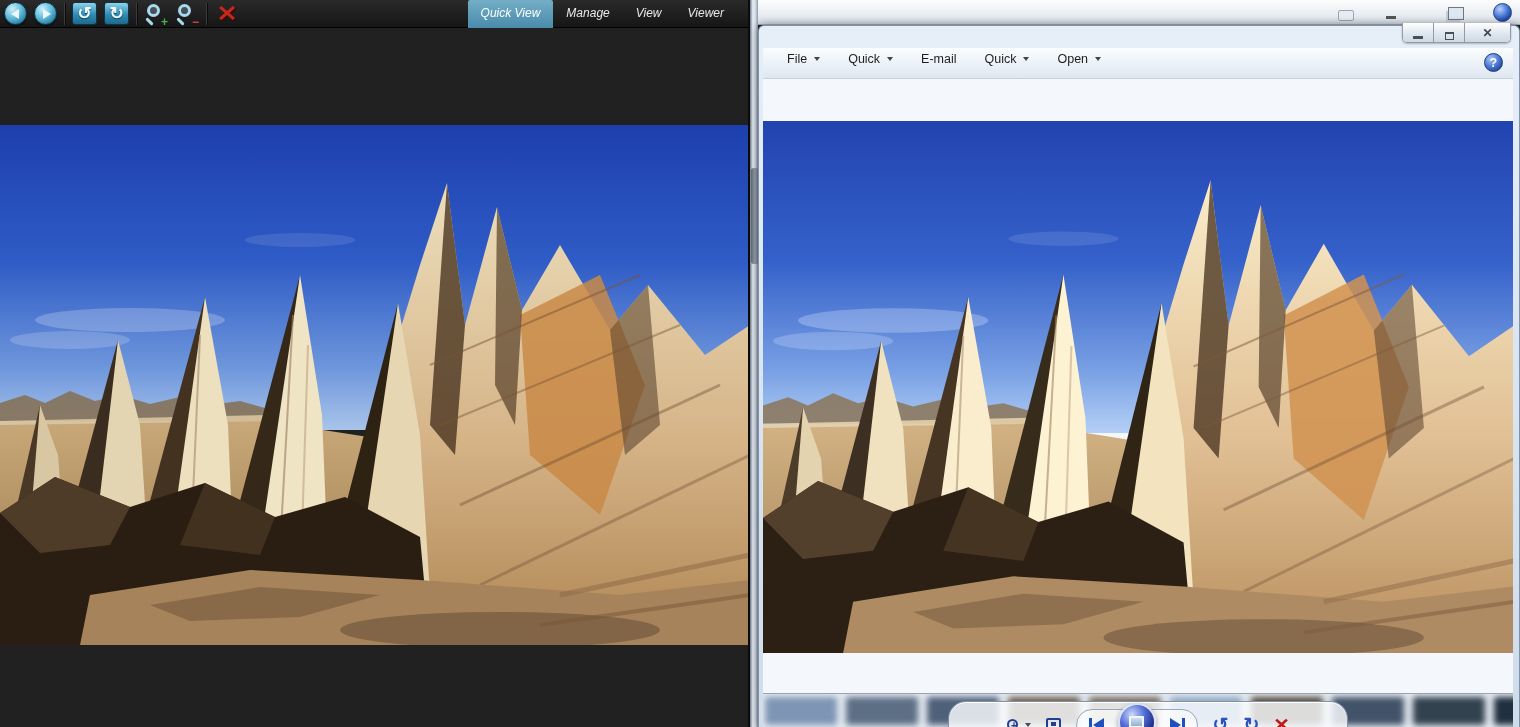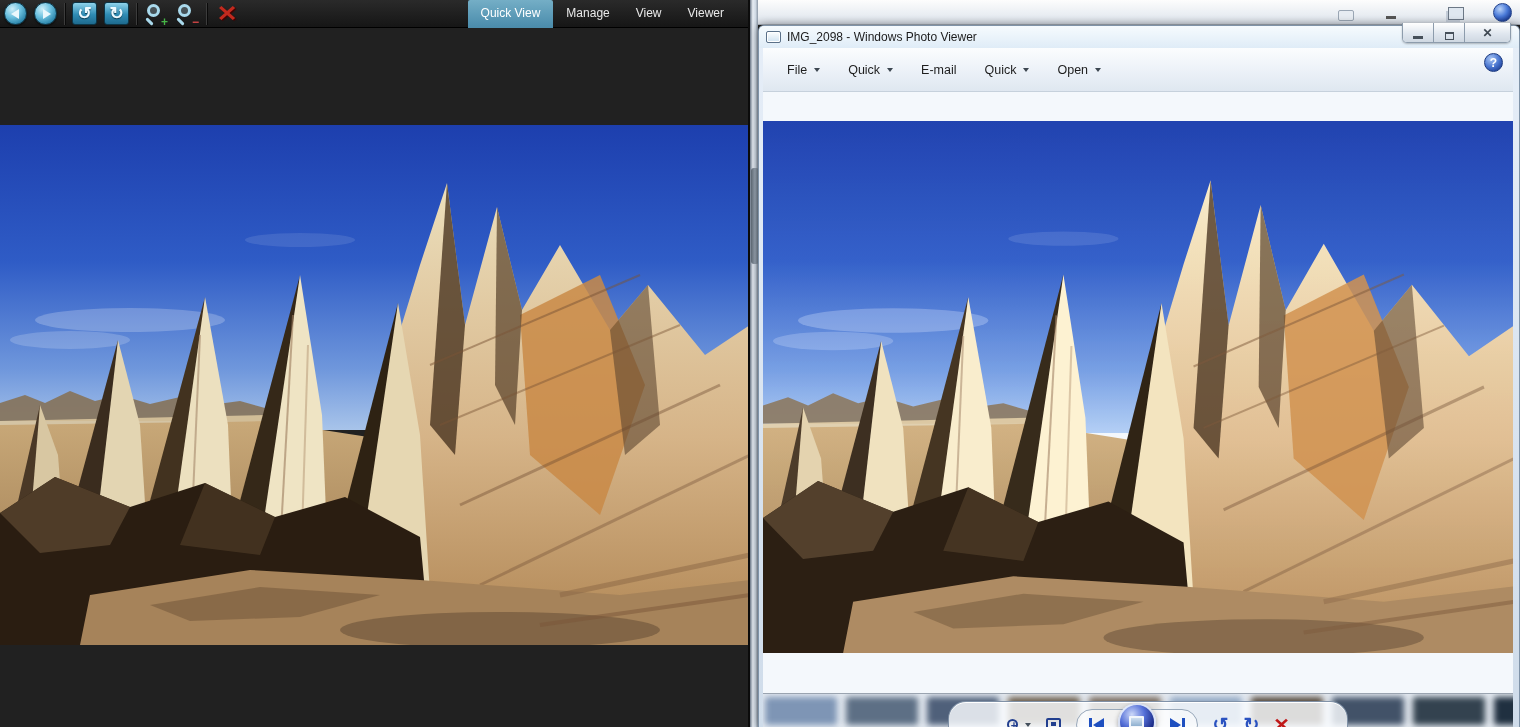--- a/index.html
+++ b/index.html
@@ -26,21 +26,21 @@
   .zoom-btn { width:24px; height:24px; position:relative; cursor:pointer; background:transparent; border:none; }
   .lens { position:absolute; left:3px; top:2px; width:13px; height:13px; border:3px solid #a9d9ec;
     border-radius:50%; background:rgba(180,225,242,.25); }
   .handle { position:absolute; left:1px; bottom:3px; width:9px; height:3px; background:#a9d9ec;
     transform:rotate(45deg); border-radius:2px; }
   .zbadge { position:absolute; right:0; bottom:-2px; font-size:12px; font-weight:bold; line-height:12px; }
   .zbadge.plus { color:#46b446; }
   .zbadge.minus { color:#d84848; }
   .acd-close { background:transparent; border:none; cursor:pointer; color:#c22a1e; font-size:22px;
     font-weight:900; line-height:22px; padding:0 4px; transform:scaleX(1.15); text-shadow:1px 1px 1px #400; }
-  .acd-tabs { position:absolute; right:13px; top:0; height:45px; display:flex; align-items:stretch; }
+  .acd-tabs { position:absolute; right:13px; top:0; height:45px; display:flex; align-items:stretch;font-style:italic; }
   .acd-tab { padding:0 13px; line-height:27px; color:#e9e9e9; font-size:12px; cursor:pointer; white-space:nowrap; }
   .acd-tab.active { background:linear-gradient(#74aec6,#4e8fae 55%,#3d7c9a); color:#fff; border-radius:2px; }
   .acd-content { position:absolute; left:0; top:28px; width:750px; height:699px; background:#212121; }
   .photo-left { position:absolute; left:0; top:97px; width:750px; height:520px; overflow:hidden; }
 
   
   .scroll-strip { position:absolute; left:748px; top:0; width:10px; height:727px;
     background:linear-gradient(to right,#6a7686,#e7edf4 35%,#cfd9e4 70%,#8b97a6); border-left:2px solid #0c0c0c; }
   .scroll-thumb { position:absolute; left:1px; top:168px; width:8px; height:96px; border-radius:3px;
     background:linear-gradient(to right,#5d6874,#9aa7b4 50%,#6e7a88); }
@@ -69,23 +69,23 @@
   .caption-buttons { position:absolute; top:-3px; right:8px; display:flex; height:20px;
     border:1px solid #8d9cac; border-top:none; border-radius:0 0 5px 5px; overflow:hidden;
     box-shadow:0 1px 2px rgba(0,0,0,.25); }
   .cap-btn { width:31px; height:20px; background:linear-gradient(#ffffff,#dfe6ee 55%,#cdd6e0);
     border-right:1px solid #8d9cac; cursor:pointer; position:relative; display:flex; align-items:flex-end; justify-content:center; }
   .cap-btn:last-child { border-right:none; width:45px; align-items:center; }
   .cap-min-glyph { width:10px; height:3px; background:#46505a; margin-bottom:4px; }
   .cap-restore-glyph { width:9px; height:8px; border:1px solid #46505a; border-top:2px solid #46505a; margin-bottom:3px; background:transparent; }
   .cap-close-glyph { color:#3e4852; font-size:12px; font-weight:bold; line-height:12px; }
   .wpv-body { position:absolute; left:4px; right:6px; top:22px; bottom:0; background:#f4f8fc; overflow:hidden; }
-  .wpv-menubar { position:absolute; left:0; right:0; top:0; height:44px;
+  .wpv-menubar { position:absolute; left:0; right:0; top:0; height:31px;
     background:linear-gradient(#fbfdfe,#eaf0f7 60%,#dfe7f0); border-bottom:1px solid #c6d1dc;
-    display:flex; align-items:center; padding-left:14px; }
+    display:flex; align-items:flex-start; padding-left:14px; }
   .menu-item { display:flex; align-items:center; padding:4px 10px; margin-right:8px; cursor:pointer;
     font-size:12.5px; color:#1e1e1e; border-radius:3px; }
   .menu-caret { width:0; height:0; margin-left:7px; border-left:3.5px solid transparent;
     border-right:3.5px solid transparent; border-top:4px solid #3c4650; }
   .help-btn { position:absolute; right:10px; top:5px; width:19px; height:19px; border-radius:50%; cursor:pointer;
     background:radial-gradient(circle at 35% 28%, #a9c6f4 0%, #4a76d0 50%, #1e3f96 85%);
     border:1px solid #1c3a80; color:#fff; font-size:12px; font-weight:bold; text-align:center; line-height:18px; }
   .wpv-photo { position:absolute; left:0; top:73px; width:751px; height:532px; overflow:hidden; }
   .photo-right .scene { filter:saturate(.93) brightness(1.06); }
 
@@ -237,24 +237,20 @@
   </div>
 
   <div class="bg-titlebar">
     <span class="bg-mini-icon"></span>
     <span class="bg-min-dash"></span>
     <span class="bg-restore-icon"></span>
     <span class="bg-sphere"></span>
   </div>
 
   <div class="wpv-window">
-    <div class="wpv-titlebar">
-      <span class="wpv-title-icon"></span>
-      <span class="wpv-title-text">IMG_2098 - Windows Photo Viewer</span>
-    </div>
     <div class="caption-buttons">
       <div class="cap-btn" title="Minimize">
         <span class="cap-min-glyph"></span>
       </div>
       <div class="cap-btn" title="Restore Down">
         <span class="cap-restore-glyph"></span>
       </div>
       <div class="cap-btn" title="Close">
         <span class="cap-close-glyph">✕</span>
       </div>

